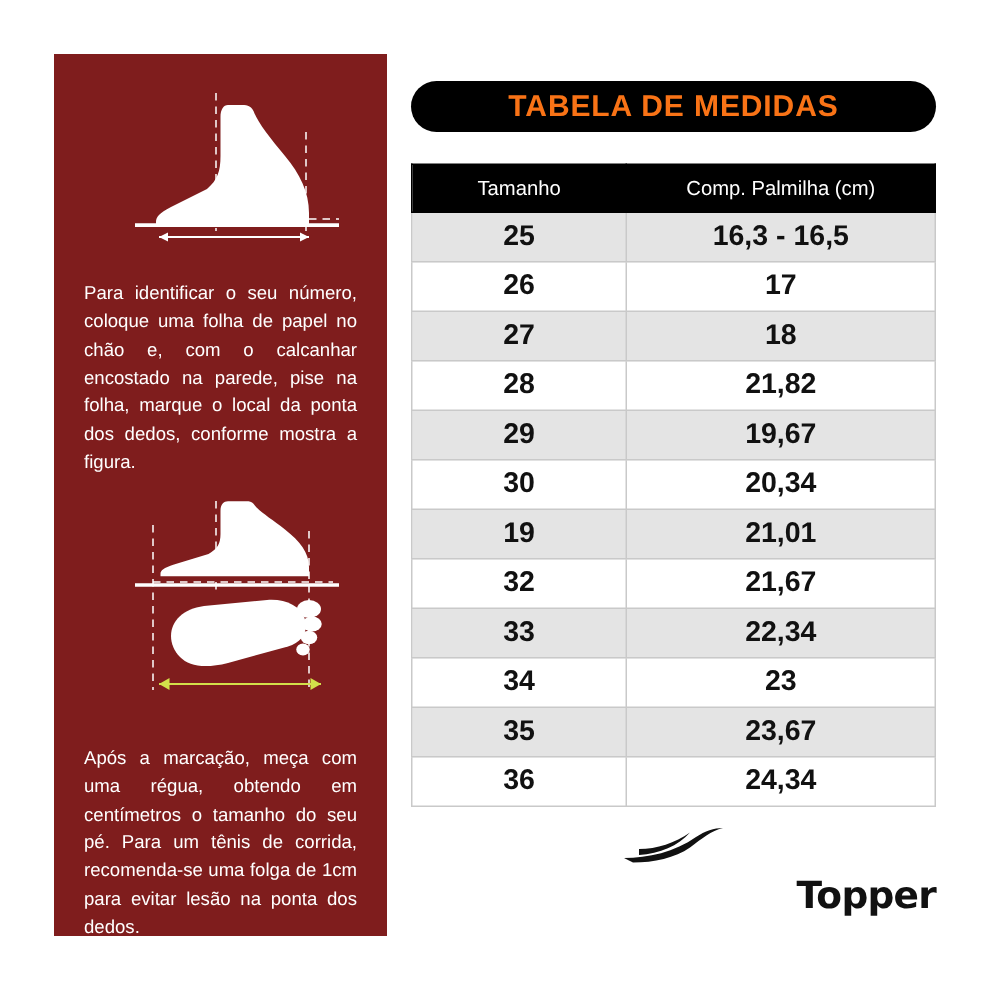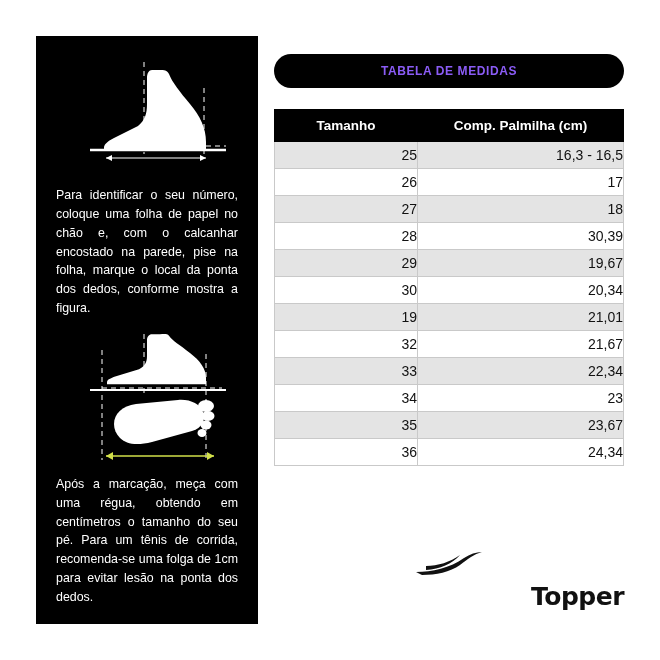--- a/index.html
+++ b/index.html
@@ -21,87 +21,88 @@
     box-sizing: border-box;
   }
 
   
   #left-panel {
     position: absolute;
     left: 36px;
     top: 36px;
     width: 222px;
     height: 588px;
-    background: #000000;
+    background: #7f1d1d;
     box-sizing: border-box;
     padding: 22px 20px 18px 20px;
   }
 
   .illus {
     width: 182px;
     height: 118px;
     position: relative;
     margin: 0 auto;
   }
   .illus svg { display:block; }
 
   .panel-text {
     color: #ffffff;
     font-size: 12.4px;
     line-height: 1.52;
     text-align: justify;
     margin-top: 10px;
   }
-  .panel-text.second { margin-top: 3px; }
+  .panel-text.second { margin-top: 24px; }
 
   
   #right-panel {
     position: absolute;
     left: 274px;
     top: 36px;
     width: 350px;
     height: 588px;
   }
 
   #title-bar {
     width: 350px;
     height: 34px;
     background: #000000;
     border-radius: 17px;
-    color: #8b5cf6;
-    font-size: 12px;
+    color: #f97316;
+    font-size: 20px;
     font-weight: bold;
     letter-spacing: 0.6px;
     display: flex;
     align-items: center;
     justify-content: center;
     margin-top: 18px;
   }
 
   #size-table {
     margin-top: 21px;
     width: 350px;
     border-collapse: collapse;
     table-layout: fixed;
   }
   #size-table th {
     background: #000000;
     color: #ffffff;
     font-size: 13.5px;
-    font-weight: bold;
+    font-weight: normal;
     padding: 8px 0 8px 0;
     border: 1px solid #000000;
   }
   #size-table td {
-    font-size: 14px;
+    font-size: 19px;
     color: #111111;
-    text-align: right;
+    text-align: center;
     padding: 5px 0 5px 0;
     border: 1px solid #c9c9c9;
     background: #ffffff;
+    font-weight: bold;
   }
   #size-table tr.alt td {
     background: #e4e4e4;
   }
   #size-table col.c1 { width: 41%; }
   #size-table col.c2 { width: 59%; }
 
   
   #logo-area {
     position: absolute;
@@ -198,21 +199,21 @@
         <tr>
           <td>26</td>
           <td>17</td>
         </tr>
         <tr class="alt">
           <td>27</td>
           <td>18</td>
         </tr>
         <tr>
           <td>28</td>
-          <td>30,39</td>
+          <td>21,82</td>
         </tr>
         <tr class="alt">
           <td>29</td>
           <td>19,67</td>
         </tr>
         <tr>
           <td>30</td>
           <td>20,34</td>
         </tr>
         <tr class="alt">

